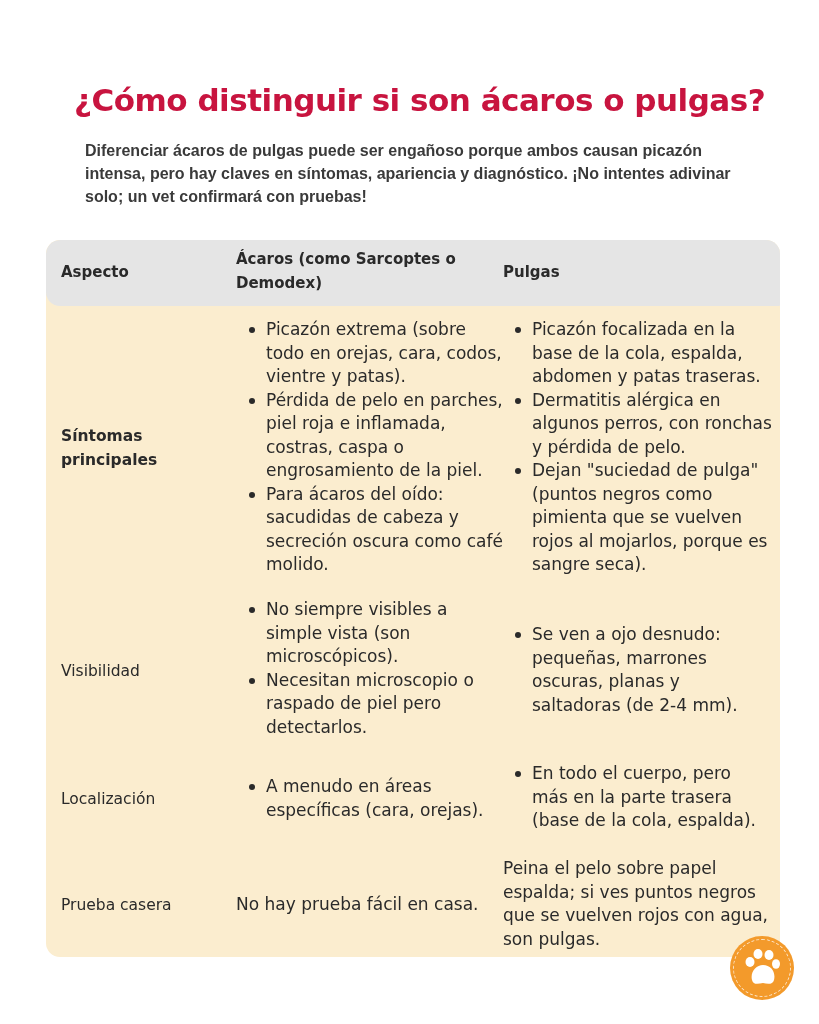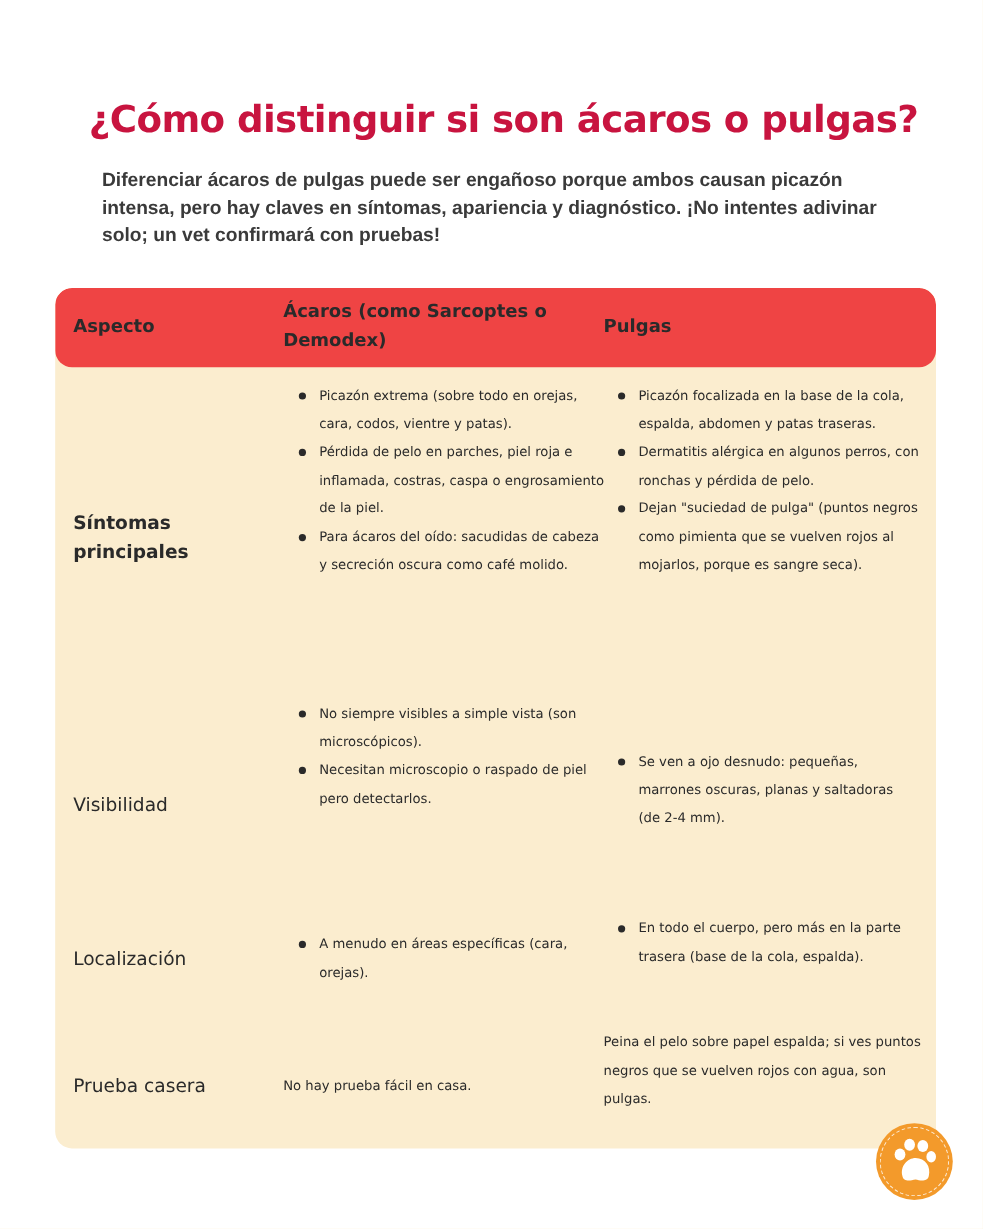--- a/index.html
+++ b/index.html
@@ -15,28 +15,28 @@
   .intro {
     position: absolute; left: 85px; top: 139px; width: 670px; margin: 0;
     font-family: "Liberation Sans", sans-serif; font-size: 16px; line-height: 23px; color: #3a3a3a; font-weight: bold;
   }
   .table-wrap {
     position: absolute; left: 46px; top: 240px; width: 734px; height: 717px;
     background: #fbedcf; border-radius: 14px; overflow: hidden;
   }
   .thead {
     position: absolute; left: 0; top: 0; width: 734px; height: 66px;
-    background: #ef4444; border-radius: 14px;
+    background: #e5e5e5; border-radius: 14px; padding-left: 12px;
   }
   .th {
     position: absolute; font-family: "DejaVu Sans", sans-serif; font-weight: bold;
     font-size: 15px; line-height: 24px; color: #2a2a2a;
   }
   .cell {
-    position: absolute; font-family: "DejaVu Sans", sans-serif; font-size: 11px;
+    position: absolute; font-family: "DejaVu Sans", sans-serif; font-size: 17px;
     line-height: 23.5px; color: #2a2a2a;
   }
   .cell ul { margin: 0; padding: 0; list-style: none; }
   .cell li { position: relative; padding-left: 20px; }
   .cell li::before {
     content: ""; position: absolute; left: 3px; top: 9px; width: 6px; height: 6px;
     border-radius: 50%; background: #2a2a2a;
   }
   .aspect { position: absolute; left: 15px; font-family: "DejaVu Sans", sans-serif;
     font-size: 15.5px; line-height: 24px; color: #2a2a2a; }
@@ -73,21 +73,21 @@
   </div>
   <div class="cell" style="left:466px; top:78px; width:262px;">
     <ul>
       <li>Picazón focalizada en la base de la cola, espalda, abdomen y patas traseras.</li>
       <li>Dermatitis alérgica en algunos perros, con ronchas y pérdida de pelo.</li>
       <li>Dejan "suciedad de pulga" (puntos negros como pimienta que se vuelven rojos al mojarlos, porque es sangre seca).</li>
     </ul>
   </div>
 
   <div class="aspect" style="top:419px;">Visibilidad</div>
-  <div class="cell" style="left:200px; top:343px; width:250px;">
+  <div class="cell" style="left:200px; top:358px; width:250px;">
     <ul>
       <li>No siempre visibles a simple vista (son microscópicos).</li>
       <li>Necesitan microscopio o raspado de piel pero detectarlos.</li>
     </ul>
   </div>
   <div class="cell" style="left:466px; top:383px; width:250px;">
     <ul>
       <li>Se ven a ojo desnudo: pequeñas, marrones oscuras, planas y saltadoras (de 2-4 mm).</li>
     </ul>
   </div>

